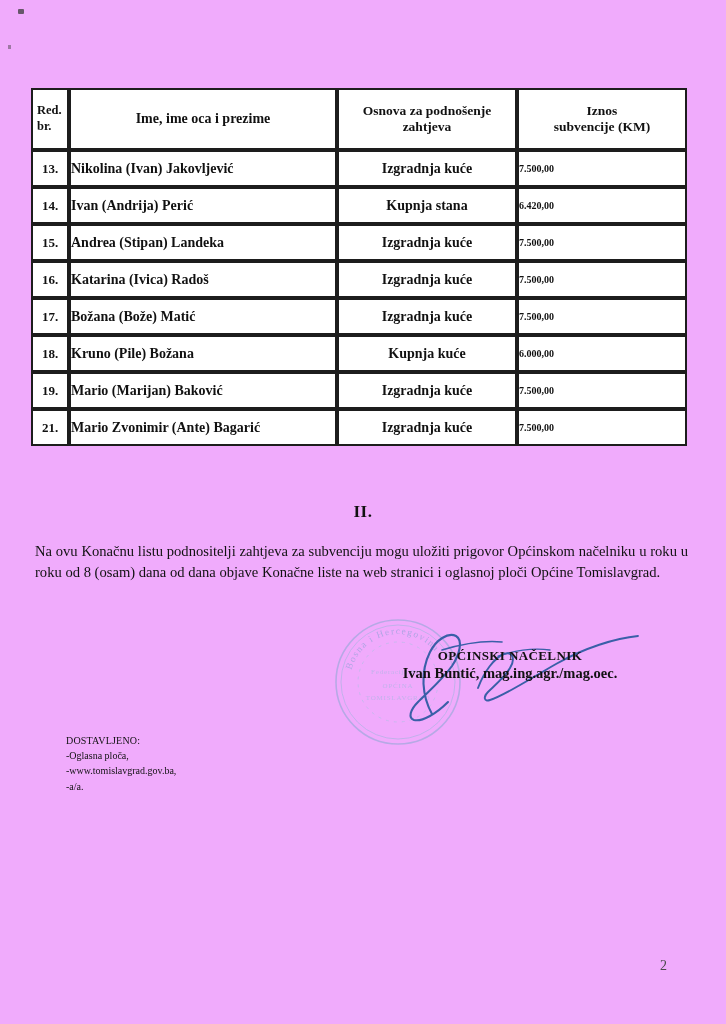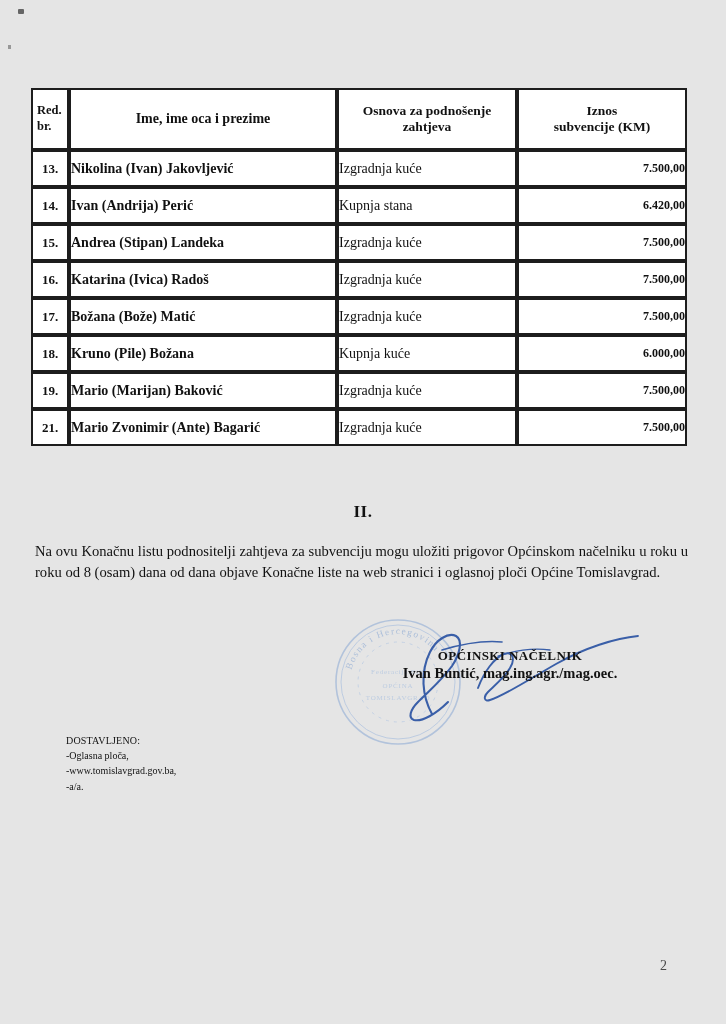--- a/index.html
+++ b/index.html
@@ -8,21 +8,21 @@
     background: #ffffff;
   }
   body {
     font-family: "Liberation Serif", "DejaVu Serif", serif;
     color: #111111;
   }
   #page {
     position: relative;
     width: 726px;
     height: 1024px;
-    background: #e5e5e5;
+    background: #f0abfc;
     overflow: hidden;
   }
 
   
   .speckle {
     position: absolute;
     background: #3a3a3a;
     opacity: .75;
   }
   .speckle.s1 { left: 18px; top: 9px;  width: 6px; height: 5px; border-radius: 1px; }
@@ -72,28 +72,28 @@
     text-align: center;
     font-weight: bold;
     font-size: 13px;
   }
   td.name-cell {
     text-align: left;
     padding-left: 6px;
     font-weight: bold;
   }
   td.basis-cell {
+    text-align: center;
+    padding-left: 4px;
+    font-weight: bold;
+  }
+  td.amt-cell {
     text-align: left;
-    padding-left: 4px;
-    font-weight: normal;
-  }
-  td.amt-cell {
-    text-align: right;
-    font-weight: bold;
-    font-size: 12px;
+    font-weight: bold;
+    font-size: 10px;
   }
 
   
   #section-mark {
     position: absolute;
     left: 0;
     top: 502px;
     width: 726px;
     text-align: center;
     font-weight: bold;

